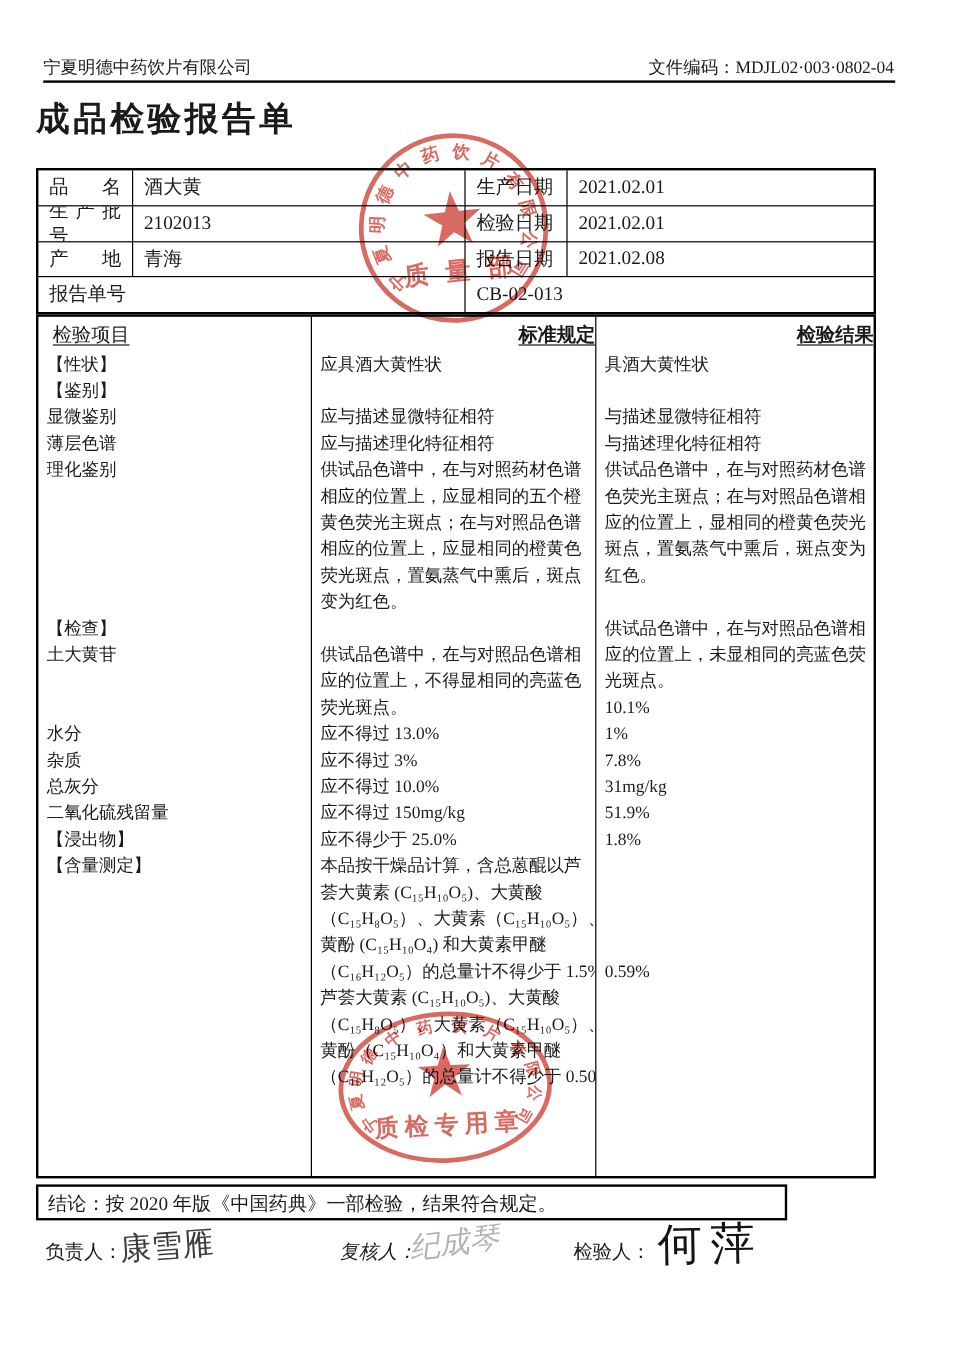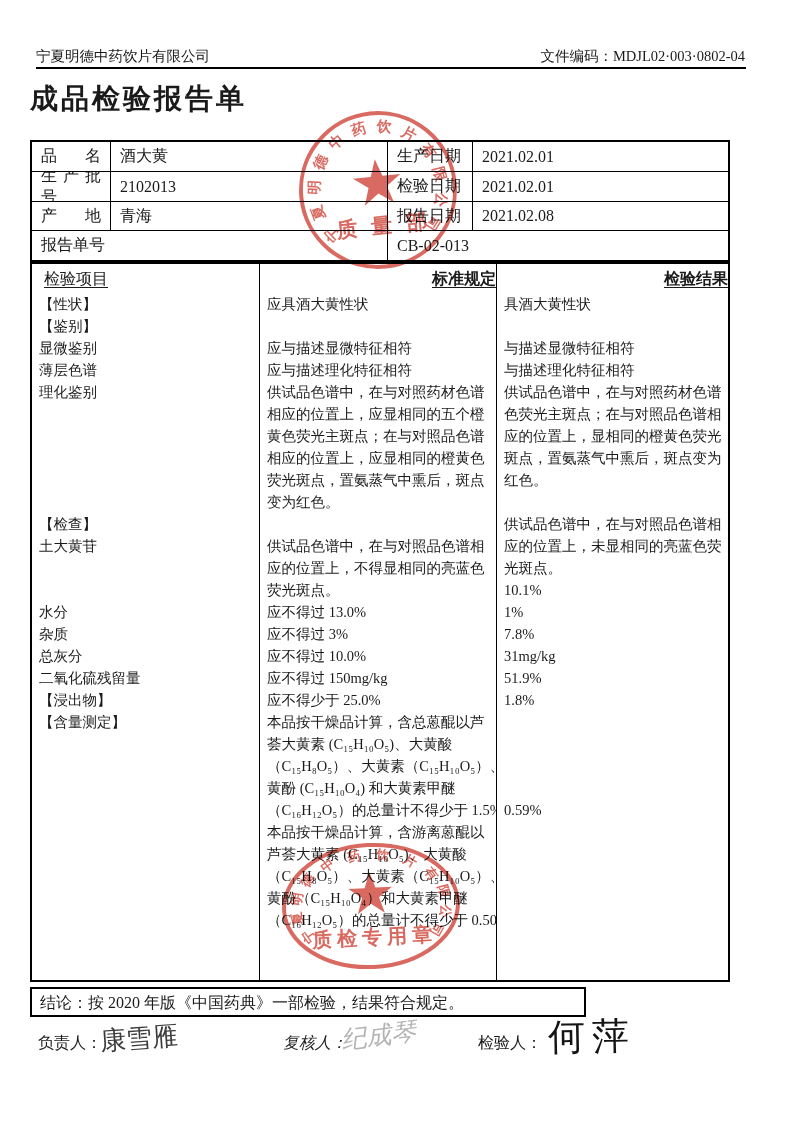--- a/index.html
+++ b/index.html
@@ -26,21 +26,21 @@
   .insp .col1 { width:227px; }
   .insp .col2 { width:237px; border-left:1px solid #000; }
   .insp .col3 { width:232px; border-left:1px solid #000; }
   .col-head { height:24px; font-size:16px; }
   .col-head span { text-decoration:underline; text-underline-offset:3px; }
   .col1 .col-head { padding-left:12px; text-align:left; }
   .col2 .col-head, .col3 .col-head { text-align:right;font-weight:bold; }
   .tline { height:22px; line-height:22px; font-size:14.5px; padding:0 7px; white-space:nowrap; overflow:hidden; }
 
   
-  .conclusion { position:absolute; left:30px; top:987px; width:556px; height:30px; border:2px solid #000; font-size:16px; padding:4px 8px 0 8px; }
+  .conclusion { position:absolute; left:30px; top:987px; width:626px; height:30px; border:2px solid #000; font-size:16px; padding:4px 8px 0 8px; }
   .sig-label { position:absolute; font-size:16px; }
   .sig-name { position:absolute; }
   .sig-manager { left:100px; top:1021px; font-size:26px; color:#3c3c3c; transform:rotate(-4deg); }
   .sig-reviewer { left:341px; top:1019px; font-size:25px; color:#b3b3b3; font-style:italic; transform:rotate(-7deg); }
   .sig-inspector { left:548px; top:1012px; font-size:37px; color:#141414; letter-spacing:7px; transform:rotate(-1deg); }
 
   
   .stamp { position:absolute; opacity:.78; mix-blend-mode:multiply; pointer-events:none; }
   .stamp-top { left:287px; top:103px; transform:rotate(-6deg); }
   .stamp-bottom { left:277px; top:838px; transform:rotate(-3deg); }
@@ -143,21 +143,20 @@
           <div class="tline">应不得过 13.0%</div>
           <div class="tline">应不得过 3%</div>
           <div class="tline">应不得过 10.0%</div>
           <div class="tline">应不得过 150mg/kg</div>
           <div class="tline">应不得少于 25.0%</div>
           <div class="tline">本品按干燥品计算，含总蒽醌以芦</div>
           <div class="tline">荟大黄素 (C₁₅H₁₀O₅)、大黄酸</div>
           <div class="tline">（C₁₅H₈O₅）、大黄素（C₁₅H₁₀O₅）、大</div>
           <div class="tline">黄酚 (C₁₅H₁₀O₄) 和大黄素甲醚</div>
           <div class="tline">（C₁₆H₁₂O₅）的总量计不得少于 1.5%</div>
-          <div class="tline">本品按干燥品计算，含游离蒽醌以</div>
           <div class="tline">芦荟大黄素 (C₁₅H₁₀O₅)、大黄酸</div>
           <div class="tline">（C₁₅H₈O₅）、大黄素（C₁₅H₁₀O₅）、大</div>
           <div class="tline">黄酚（C₁₅H₁₀O₄）和大黄素甲醚</div>
           <div class="tline">（C₁₆H₁₂O₅）的总量计不得少于 0.50%</div>
         </div>
     </div>
     <div class="col col3">
       <div class="col-head"><span>检验结果</span></div>
       <div>
           <div class="tline">具酒大黄性状</div>

